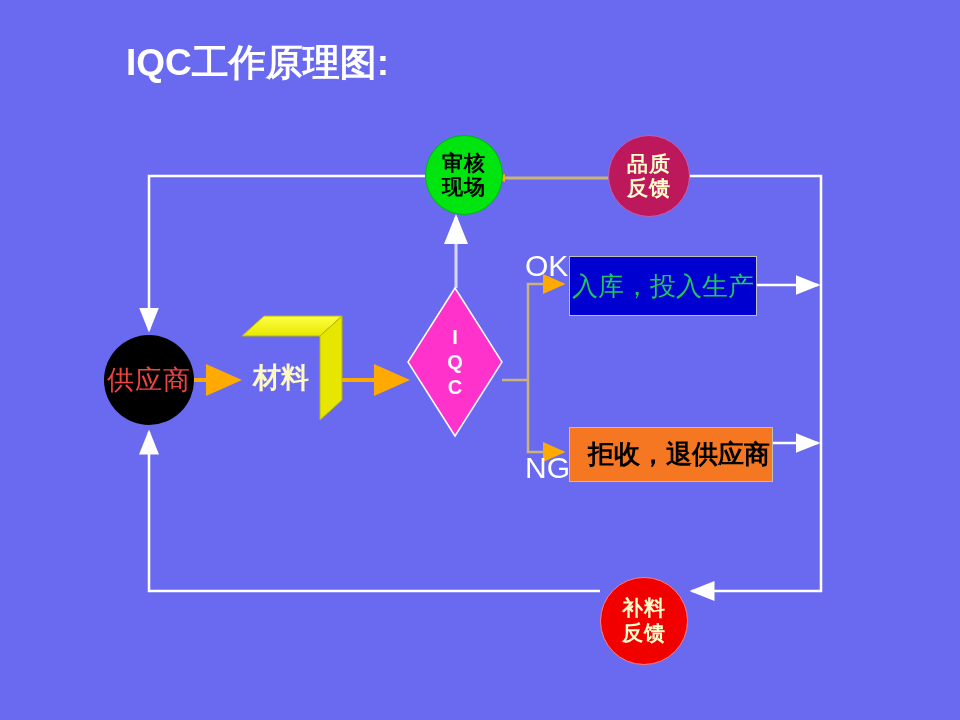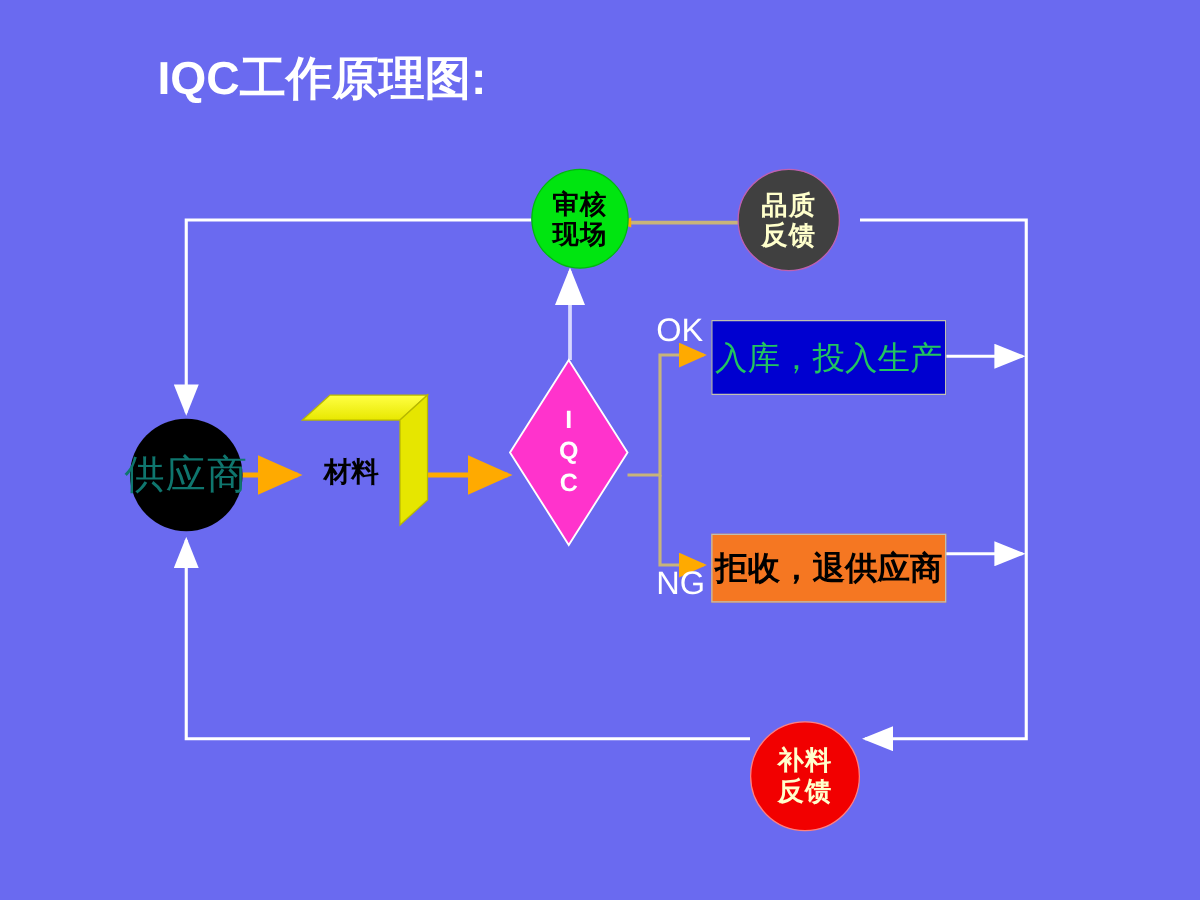--- a/index.html
+++ b/index.html
@@ -49,43 +49,43 @@
     height: 90px;
     border-radius: 50%;
     background: #000000;
   }
   #node-supplier .lbl {
     position: absolute;
     left: -12px;
     top: 50%;
     transform: translateY(-50%);
     width: 114px;
-    color: #0f766e;
-    font-size: 32px;
+    color: #ef4444;
+    font-size: 27px;
     font-family: Liberation Mono, monospace;
     white-space: nowrap;
     letter-spacing: 1px;
   }
   
   #node-material {
     left: 200px;
     top: 336px;
     width: 78px;
     height: 84px;
     background: #ffff00;
     border: 1px solid #b8b800;
   }
   #node-material .lbl {
     position: absolute;
     left: 0;
     top: 50%;
     transform: translateY(-50%);
     width: 78px;
-    color: #000000;
-    font-size: 22px;
+    color: #fef9c3;
+    font-size: 28px;
     font-family: "Liberation Serif", serif;
     font-weight: bold;
     white-space: nowrap;
   }
   
   #node-iqc {
     left: 366px;
     top: 288px;
     width: 94px;
     height: 148px;
@@ -116,26 +116,26 @@
     color: #000000;
     font-size: 21px;
     line-height: 24px;
     font-family: "Liberation Serif", serif;
     font-weight: bold;
     letter-spacing: 1px;
     text-align: center;
   }
   
   #node-quality {
-    left: 548px;
+    left: 566px;
     top: 135px;
     width: 80px;
     height: 80px;
     border-radius: 50%;
-    background: #404040;
+    background: #be185d;
     border: 1px solid #c060b0;
   }
   #node-quality .lbl {
     color: #ffffcc;
     font-size: 21px;
     line-height: 24px;
     font-family: "Liberation Serif", serif;
     font-weight: bold;
     letter-spacing: 1px;
   }
@@ -173,32 +173,33 @@
     white-space: nowrap;
   }
   
   #node-reject {
     left: 527px;
     top: 427px;
     width: 186px;
     height: 53px;
     background: #f57722;
     border: 1px solid #c0c0b0;
+    padding-left: 16px;
   }
   #node-reject .lbl {
     color: #000000;
     font-size: 26px;
     font-family: "Liberation Serif", serif;
     font-weight: bold;
     white-space: nowrap;
   }
   .edge-label {
     position: absolute;
     color: #ffffff;
-    font-size: 26px;
+    font-size: 30px;
     font-family: "Liberation Sans", sans-serif;
   }
   #label-ok { left: 483px; top: 249px; }
   #label-ng { left: 483px; top: 451px; text-align: center; }
 </style>
 </head>
 <body>
 
 <div id="stage">
 

